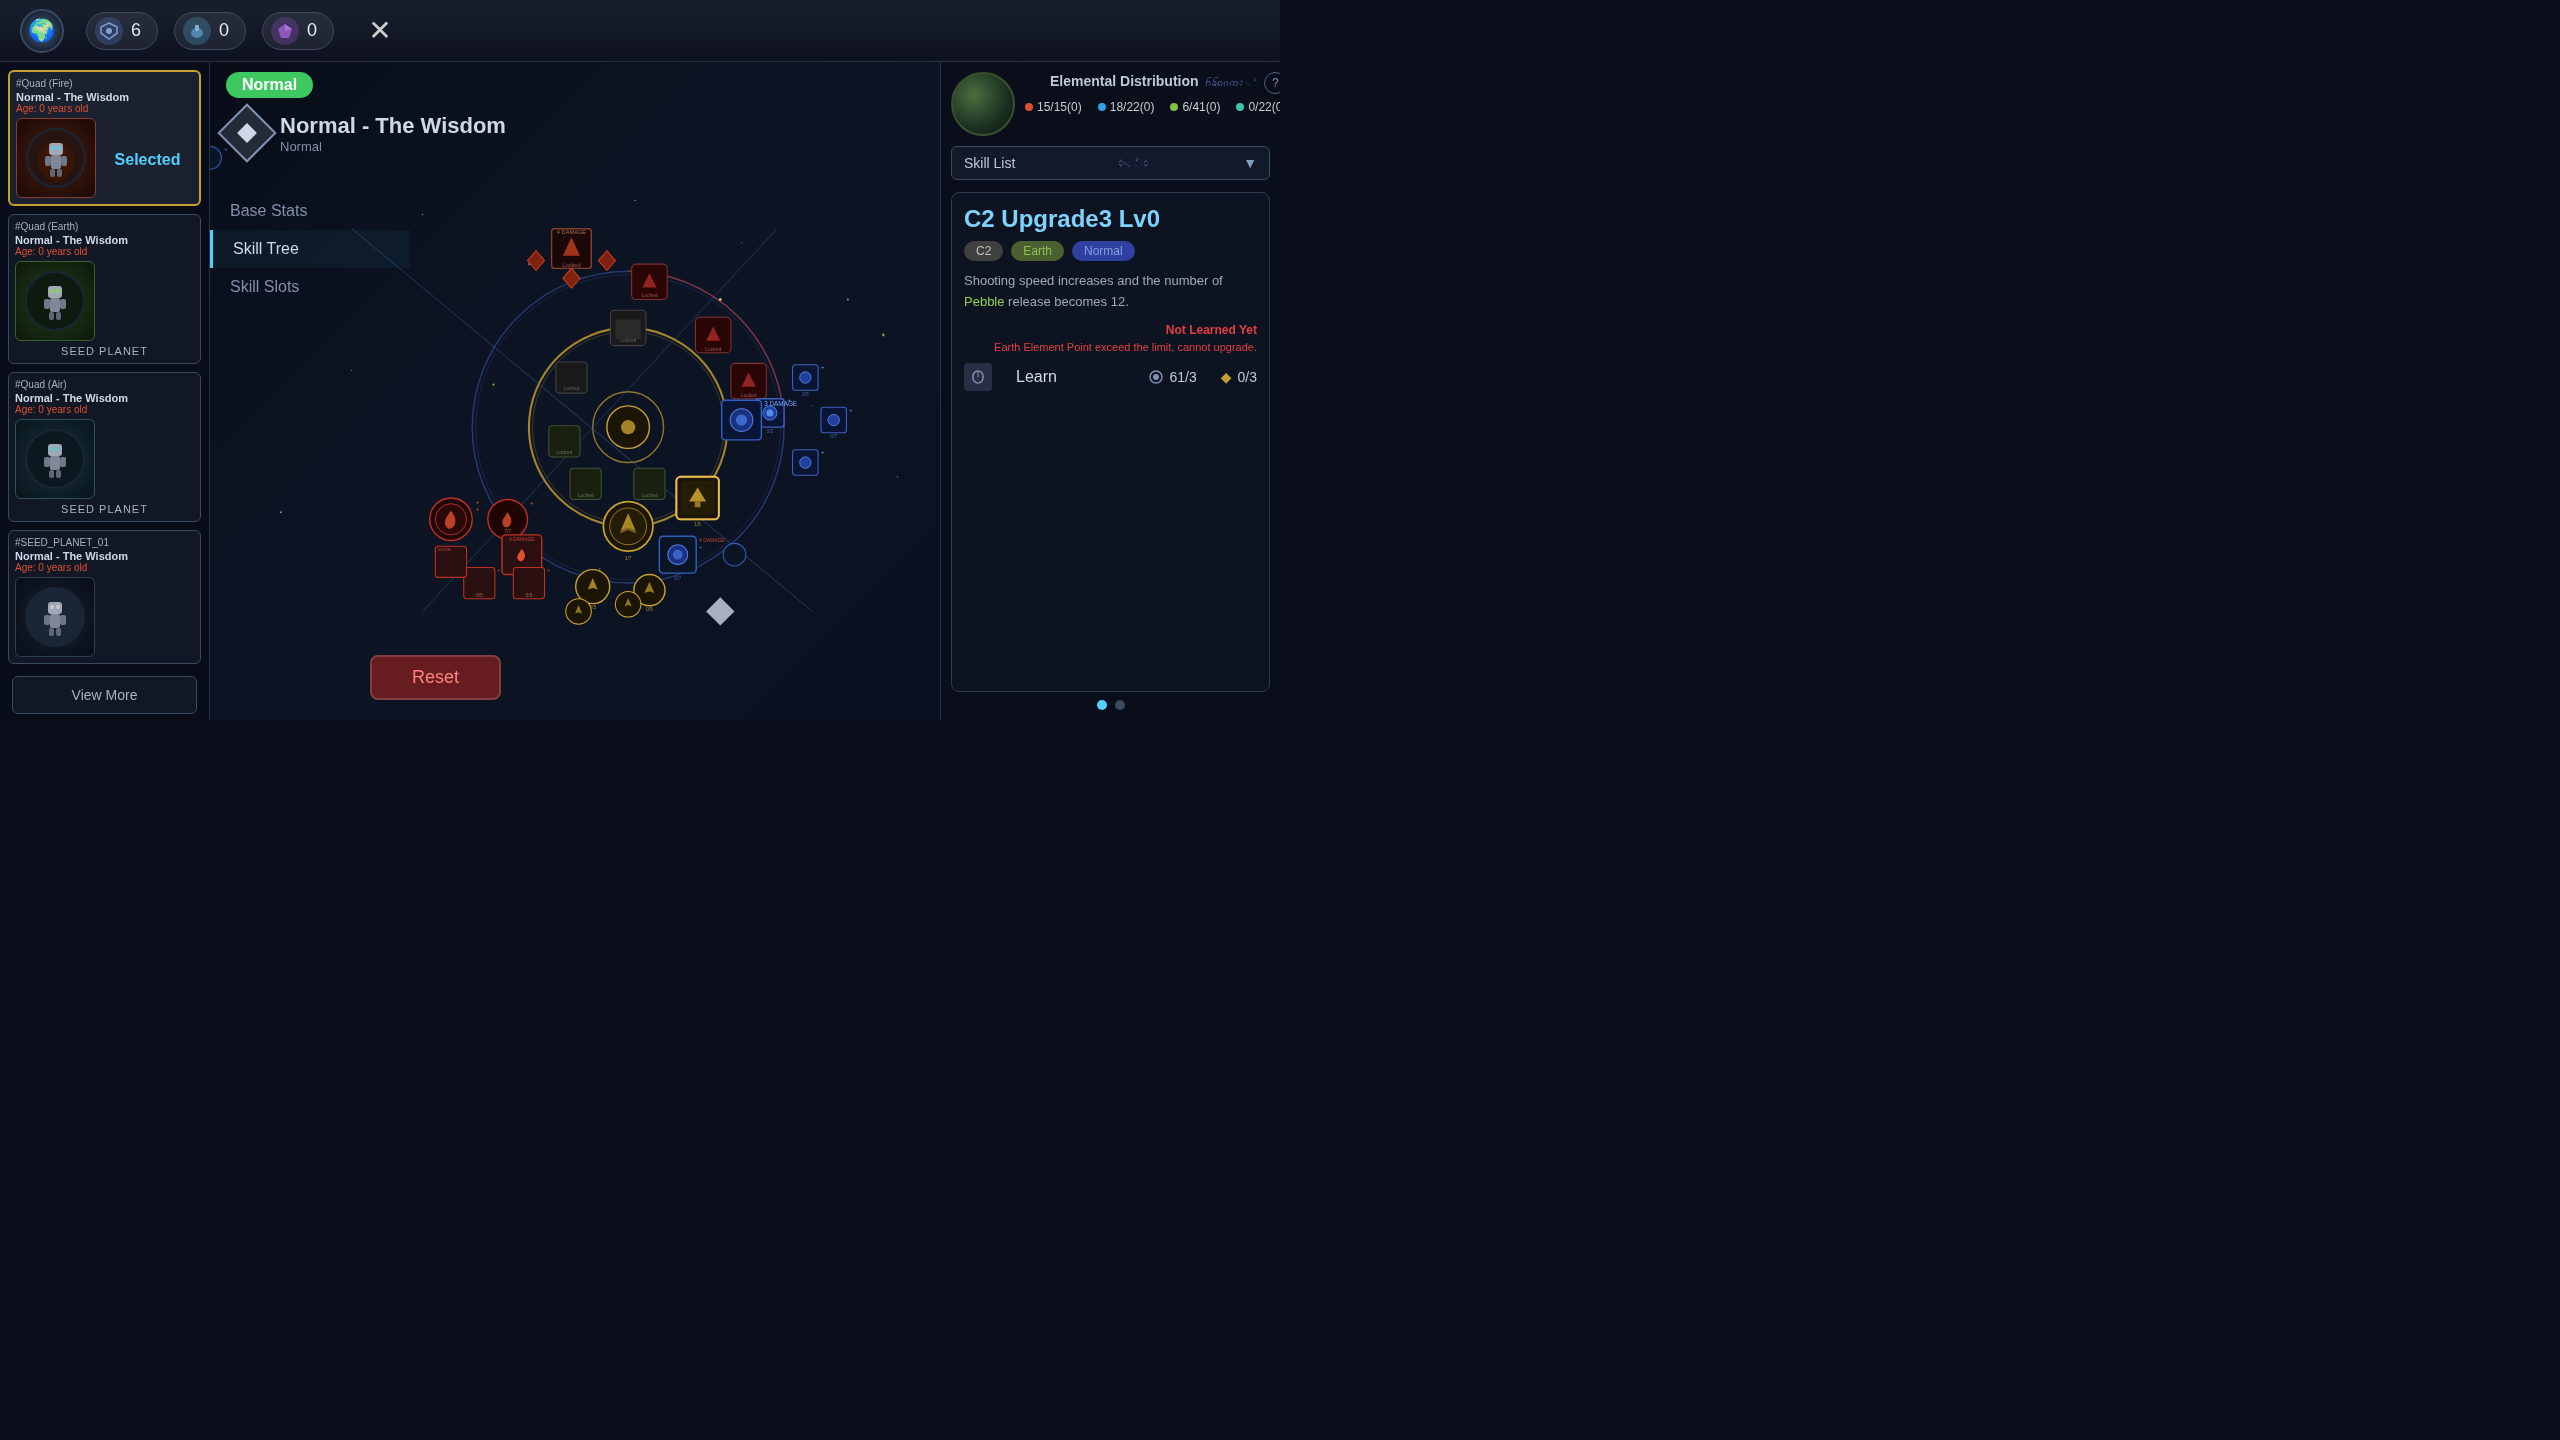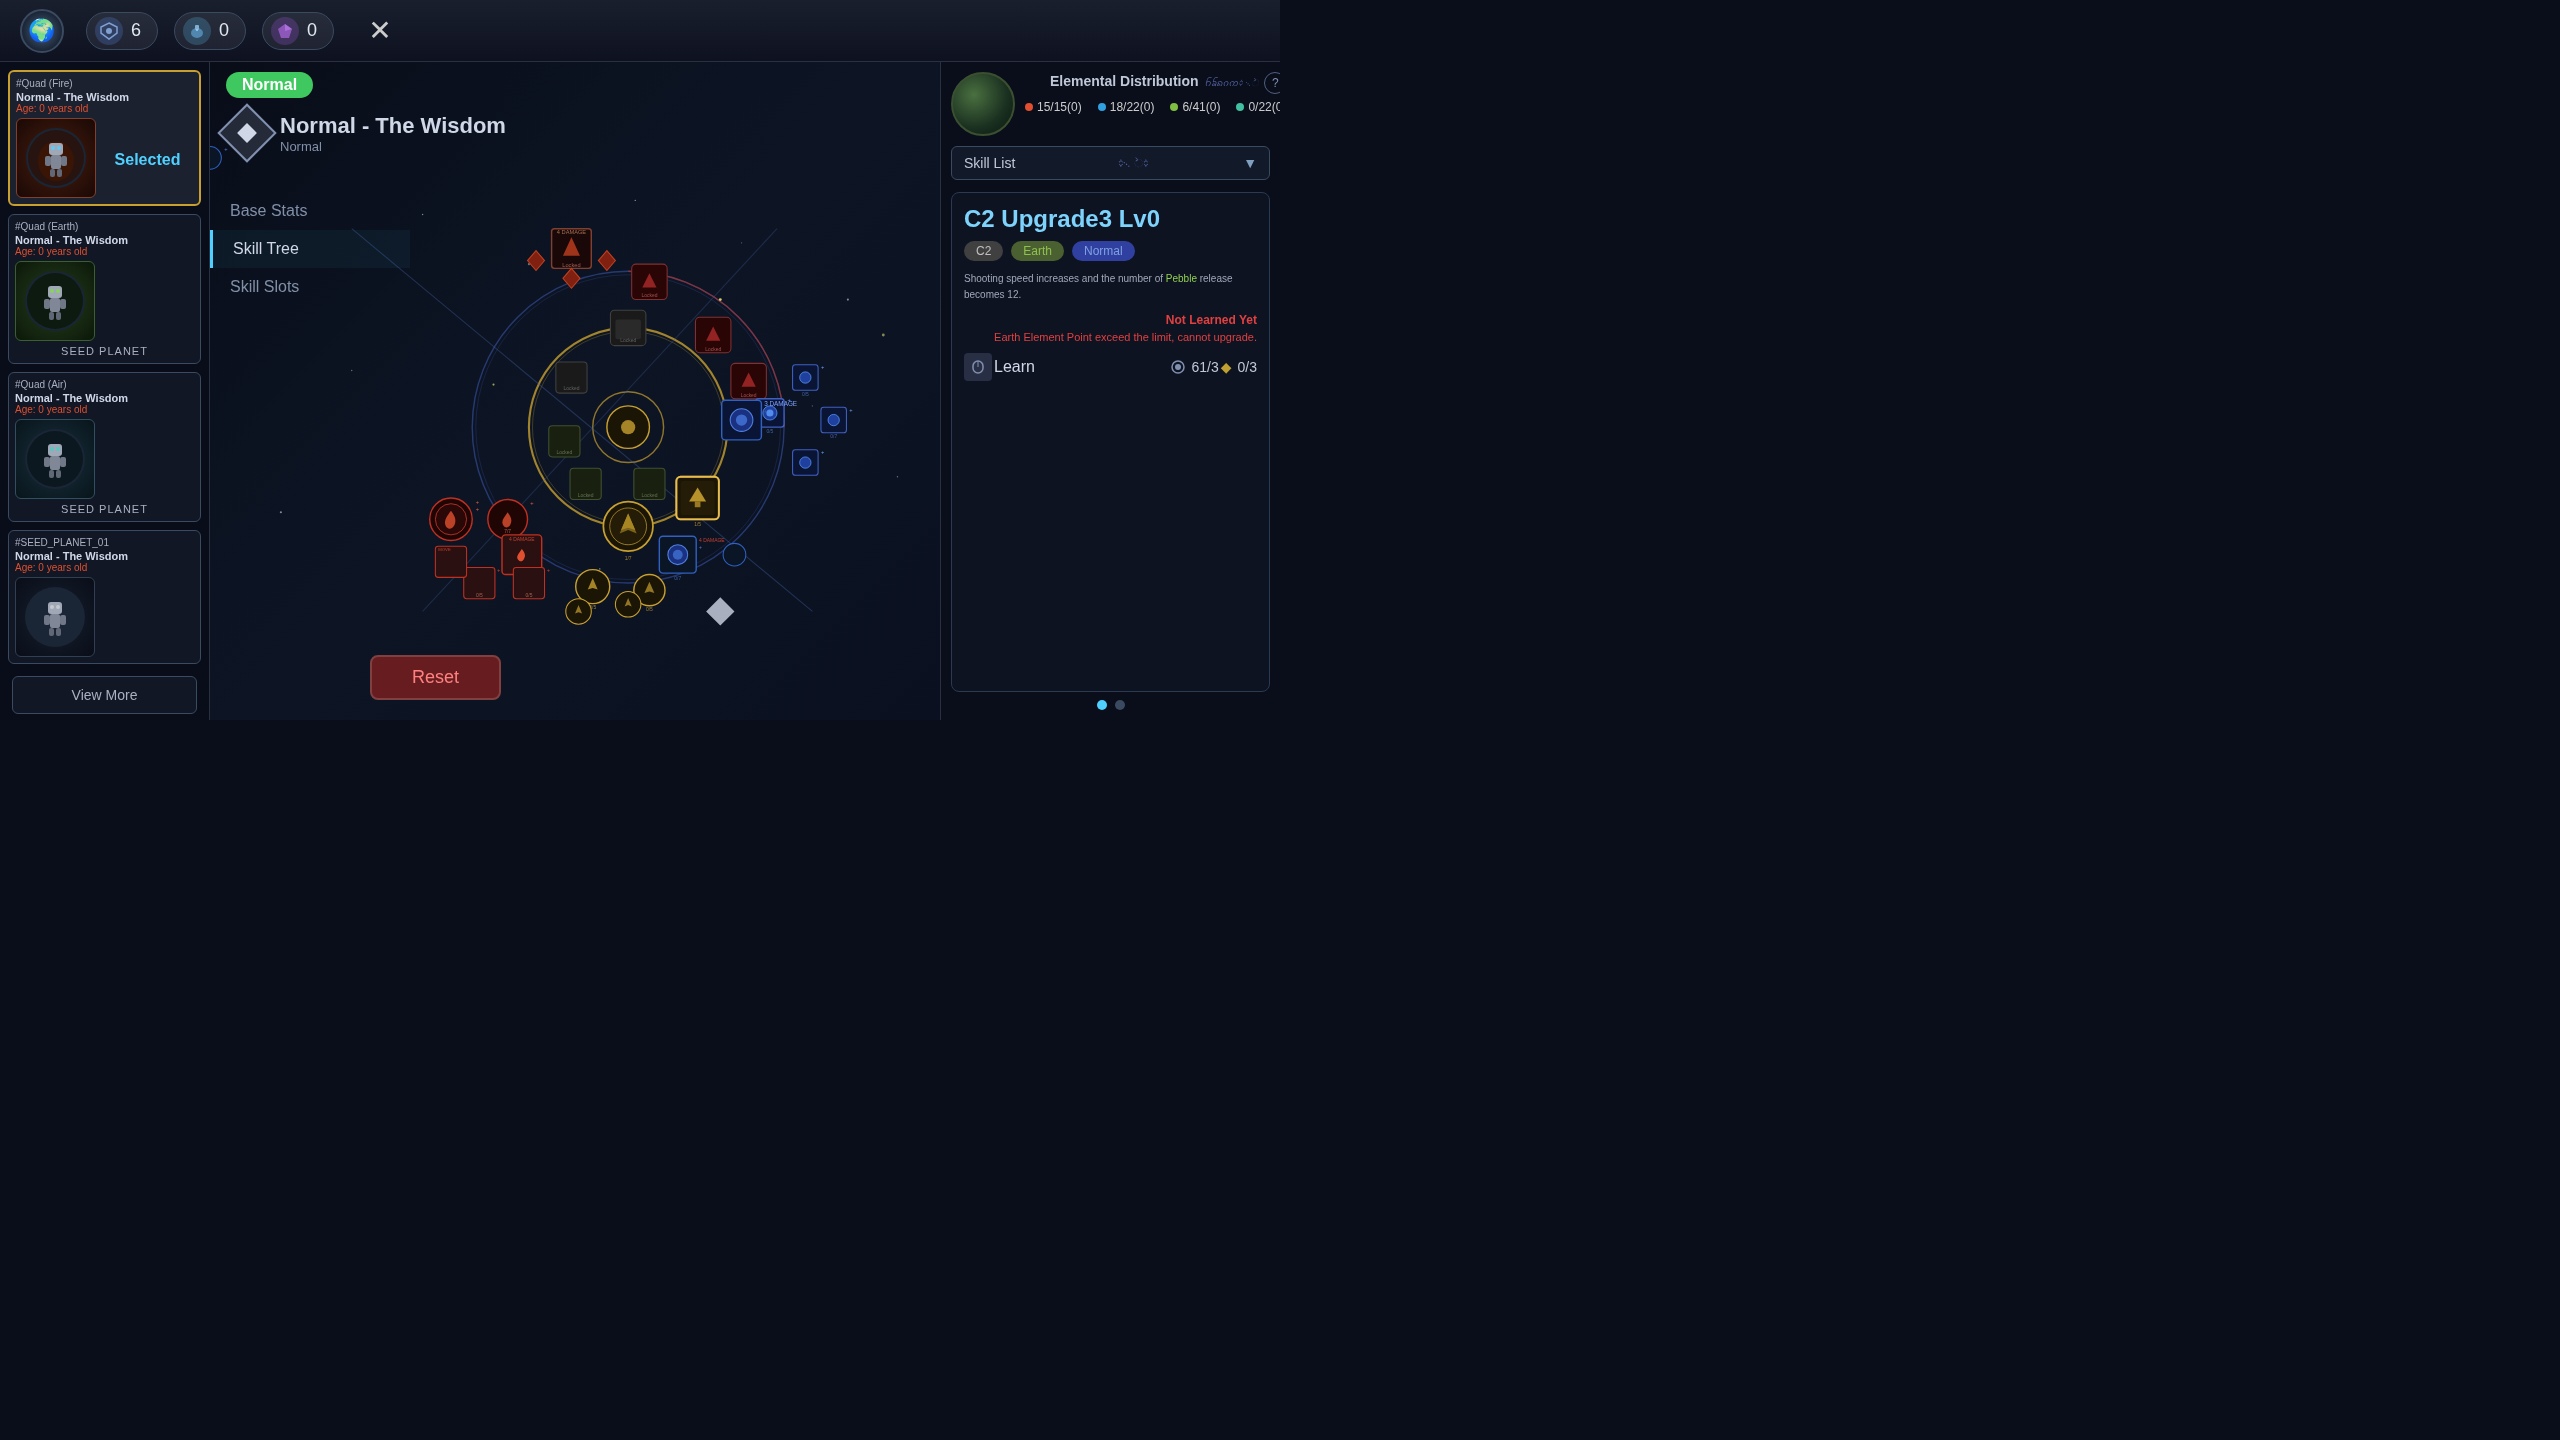--- a/index.html
+++ b/index.html
@@ -346,21 +346,21 @@
     .skill-tag {
       padding: 3px 12px;
       border-radius: 12px;
       font-size: 12px;
       font-weight: normal;
     }
     .tag-c2 { background: #404040; color: #c0c0c0; }
     .tag-earth { background: #4a6030; color: #90c050; }
     .tag-upgrade { background: #3040a0; color: #80a0e0; }
     .skill-desc {
-      font-size: 10px;
+      font-size: 13px;
       color: #a0a8b8;
       line-height: 1.6;
       margin-bottom: 10px;
     }
     .skill-desc .highlight { color: #90d050; }
     .skill-not-learned {
       color: #e04040;
       font-size: 12px;
       font-weight: bold;
       text-align: right;
@@ -368,21 +368,21 @@
     }
     .skill-warning {
       color: #e04040;
       font-size: 11px;
       text-align: right;
       margin-bottom: 10px;
     }
     .skill-learn-row {
       display: flex;
       align-items: center;
-      gap: 2px;
+      gap: 24px;
     }
     .learn-icon {
       width: 28px; height: 28px;
       border-radius: 4px;
       background: rgba(80,90,120,0.4);
       display: flex; align-items: center; justify-content: center;
       font-size: 16px;
     }
     .learn-label {
       font-size: 16px;

